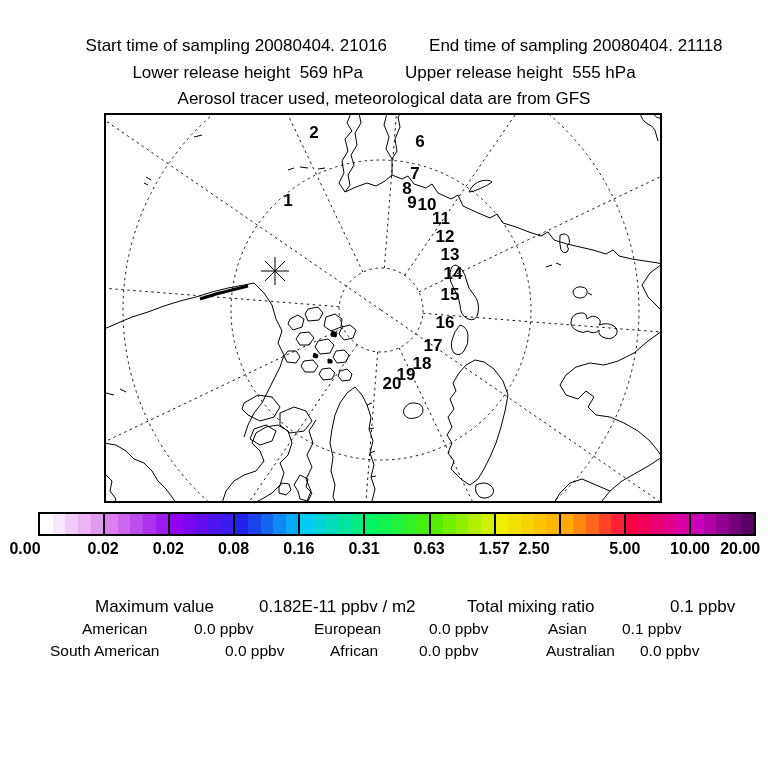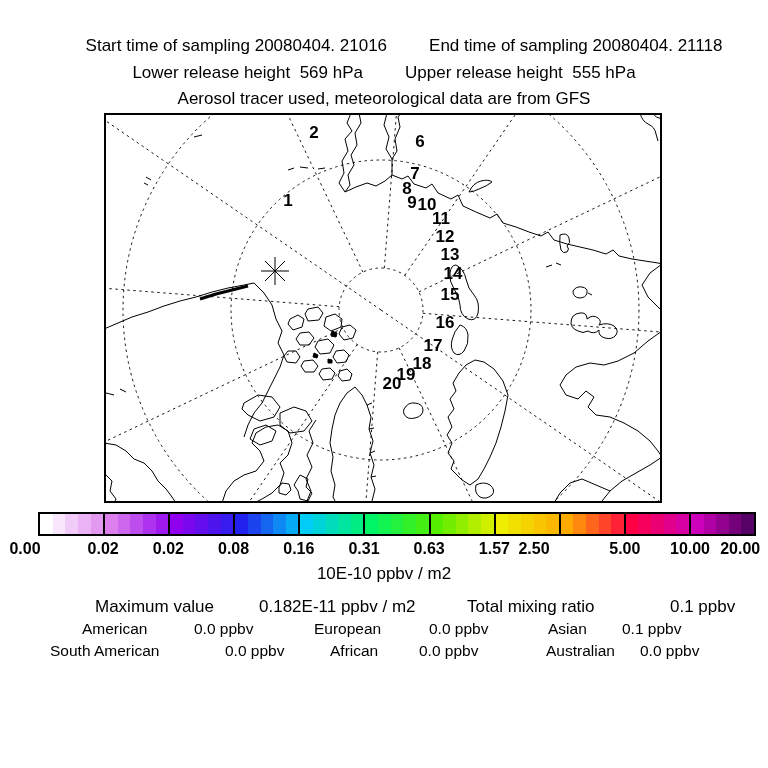--- a/index.html
+++ b/index.html
@@ -234,21 +234,20 @@
       <span class="cb-tick" style="left: 233.6px;">0.08</span>
       <span class="cb-tick" style="left: 298.8px;">0.16</span>
       <span class="cb-tick" style="left: 364px;">0.31</span>
       <span class="cb-tick" style="left: 429.2px;">0.63</span>
       <span class="cb-tick" style="left: 494.4px;">1.57</span>
       <span class="cb-tick" style="left: 534px;">2.50</span>
       <span class="cb-tick" style="left: 624.8px;">5.00</span>
       <span class="cb-tick" style="left: 690px;">10.00</span>
       <span class="cb-tick" style="left: 740.2px;">20.00</span>
     </div>
-  <div id="cb-units">10E-10 ppbv / m2</div>
 
   <div class="stat" style="left:65px;top:597px;">Maximum value</div>
   <div class="stat" style="left:229px;top:597px;">0.182E-11 ppbv / m2</div>
   <div class="stat" style="left:437px;top:597px;">Total mixing ratio</div>
   <div class="stat" style="left:640px;top:597px;">0.1 ppbv</div>
 
   <div class="stat2" style="left:82px;top:620px;">American</div>
   <div class="stat2" style="left:194px;top:620px;">0.0 ppbv</div>
   <div class="stat2" style="left:314px;top:620px;">European</div>
   <div class="stat2" style="left:429px;top:620px;">0.0 ppbv</div>

